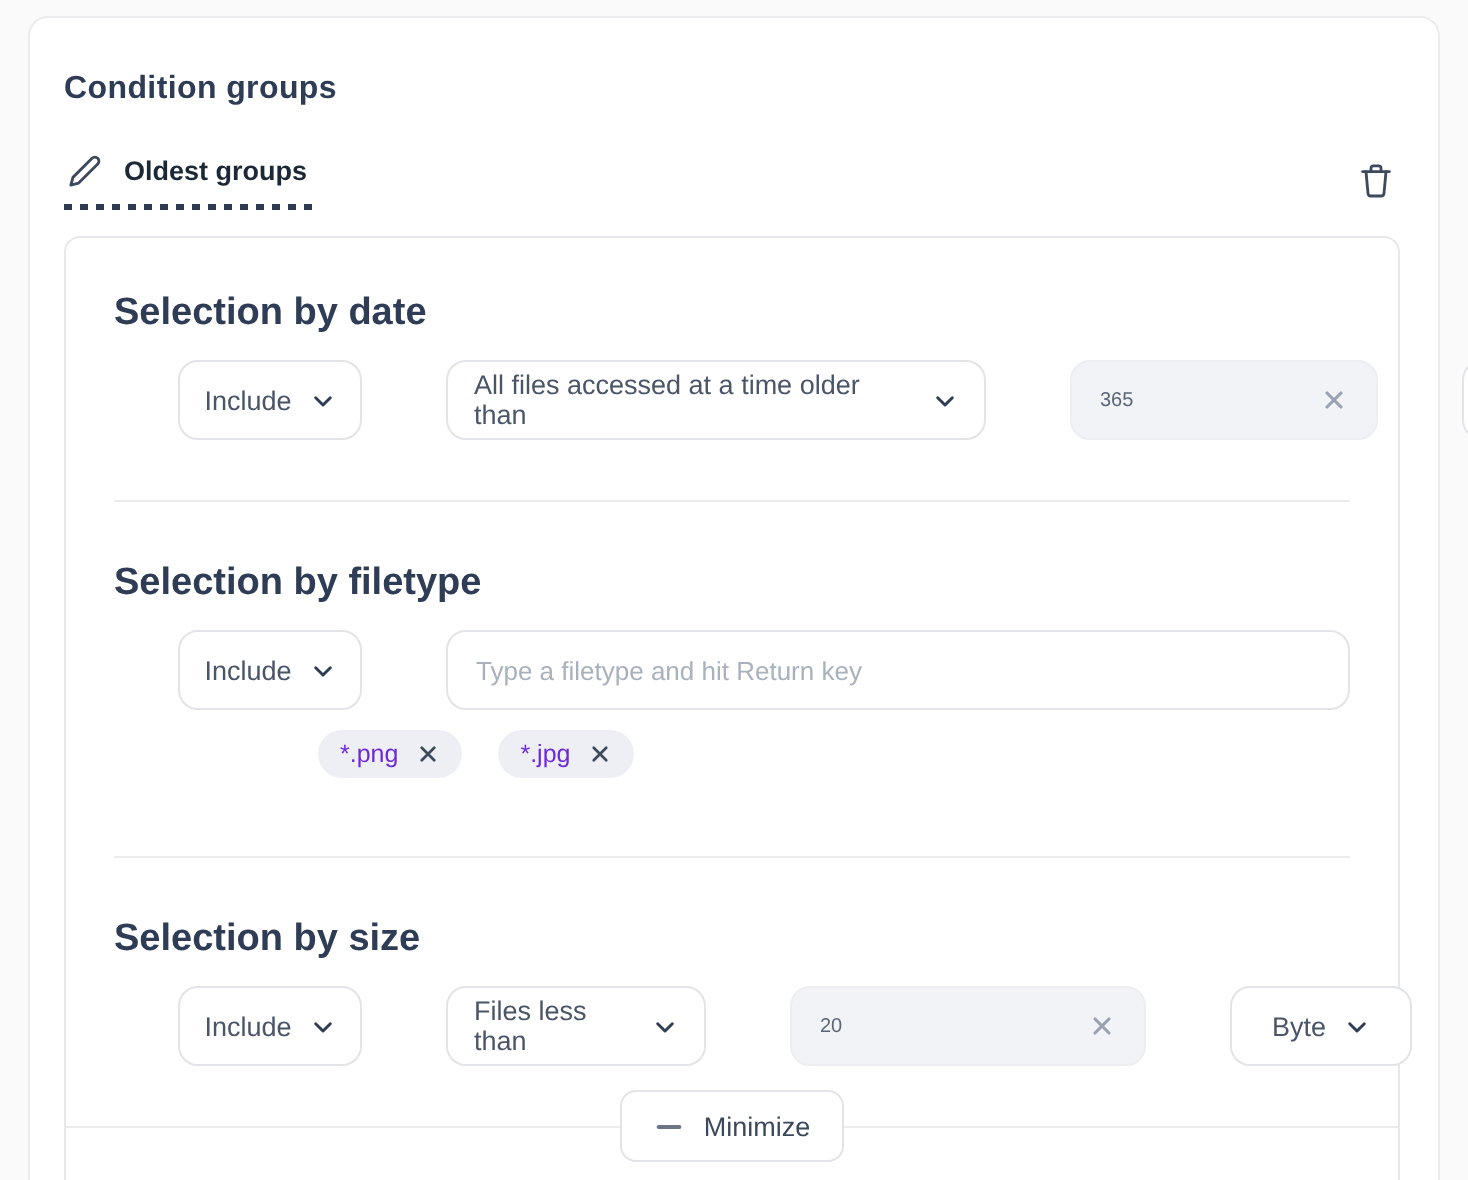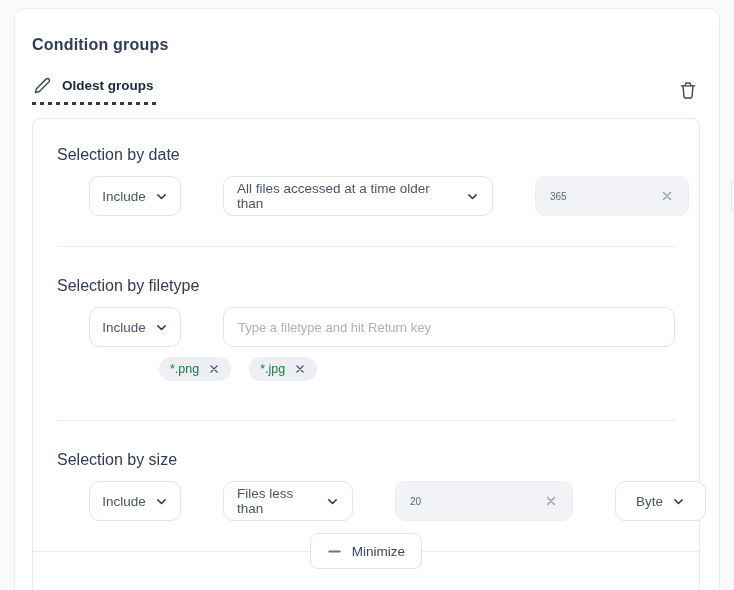--- a/index.html
+++ b/index.html
@@ -54,21 +54,21 @@
     align-items:center;justify-content:center;color:var(--icon);padding:2px;
   }
   .inner-card{
     margin-top:13px;
     border:1px solid var(--inner-border);
     border-radius:8px;
     background:var(--card-bg);
     padding:27px 24px 27px 24px;
   }
   .section-heading{
-    font-size:16px;font-weight:400;color:var(--navy);
+    font-size:19px;font-weight:700;color:var(--navy);
   }
   .row{display:flex;gap:10px;margin-top:12px;}
   .ctl{
     height:40px;border-radius:10px;border:1px solid var(--ctl-border);
     background:#fff;display:flex;align-items:center;
     font-size:13.5px;color:var(--text);margin-left:32px;
   }
   .dropdown{padding:0 13px;gap:9px;justify-content:center;cursor:pointer;flex:0 0 auto;}
   .dropdown .chev{color:var(--navy);display:flex;margin-top:1px;}
   .w-include{width:92px;}
@@ -96,21 +96,21 @@
   .filetype-input input{
     border:none;background:transparent;outline:none;width:100%;
     font:inherit;font-size:13px;color:var(--value);
   }
   .filetype-input input::placeholder{color:var(--placeholder);opacity:1;}
   .gray-input input::placeholder{color:var(--placeholder);opacity:1;}
   .tags-row{display:flex;gap:18px;margin:10px 0 0 102px;}
   .tag{
     display:inline-flex;align-items:center;gap:9px;
     background:var(--pill-bg);border-radius:12px;height:24px;padding:0 11px;
-    font-size:12.5px;color:#15803d;
+    font-size:12.5px;color:#6d28d9;
   }
   .tag .remove{background:none;border:none;cursor:pointer;display:flex;color:var(--icon);padding:1px;}
   .divider{border:none;border-top:1px solid var(--divider);margin:30px 0 0 0;}
   .mt-section{margin-top:30px;}
   .minimize-row{
     position:relative;margin-top:12px;height:36px;
     display:flex;align-items:center;justify-content:center;
   }
   .minimize-row::before{
     content:"";position:absolute;left:-24px;right:-24px;top:50%;

